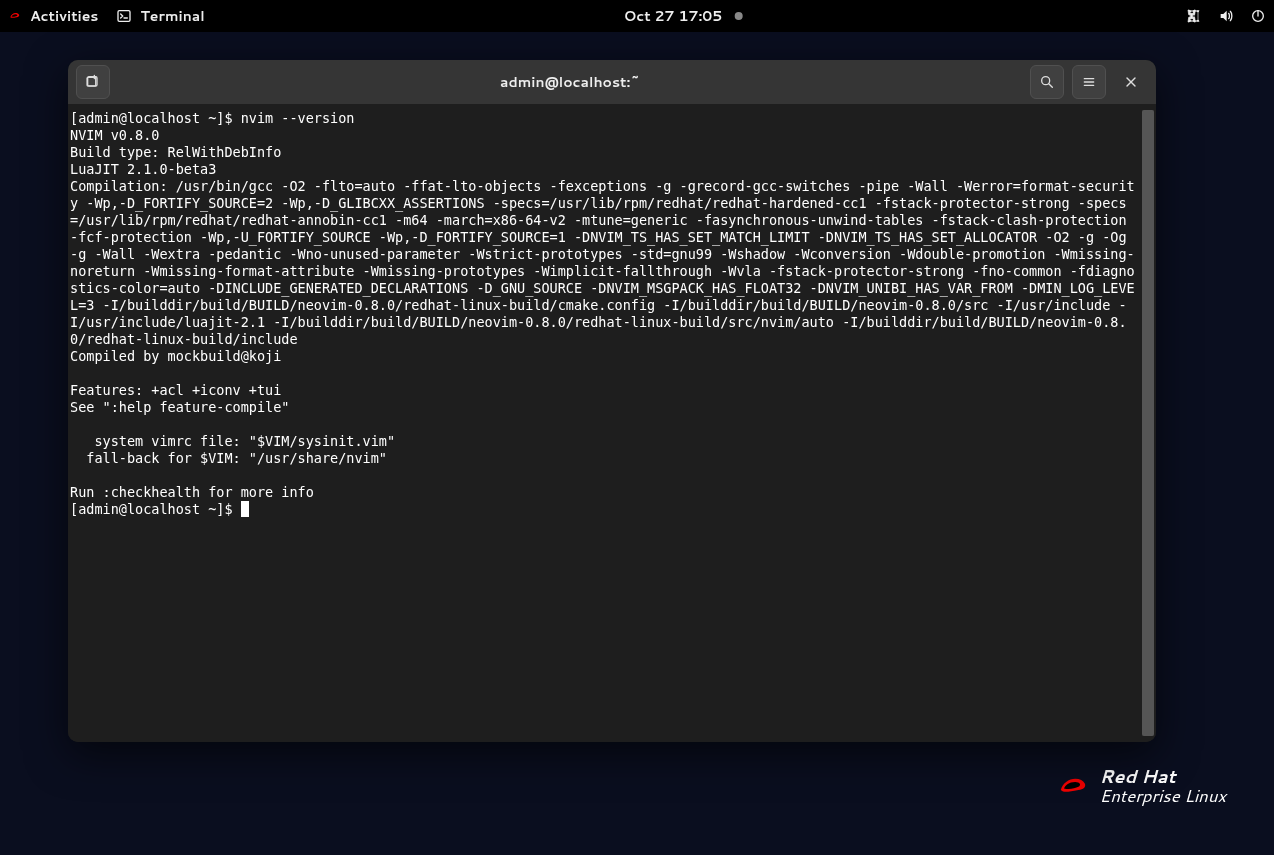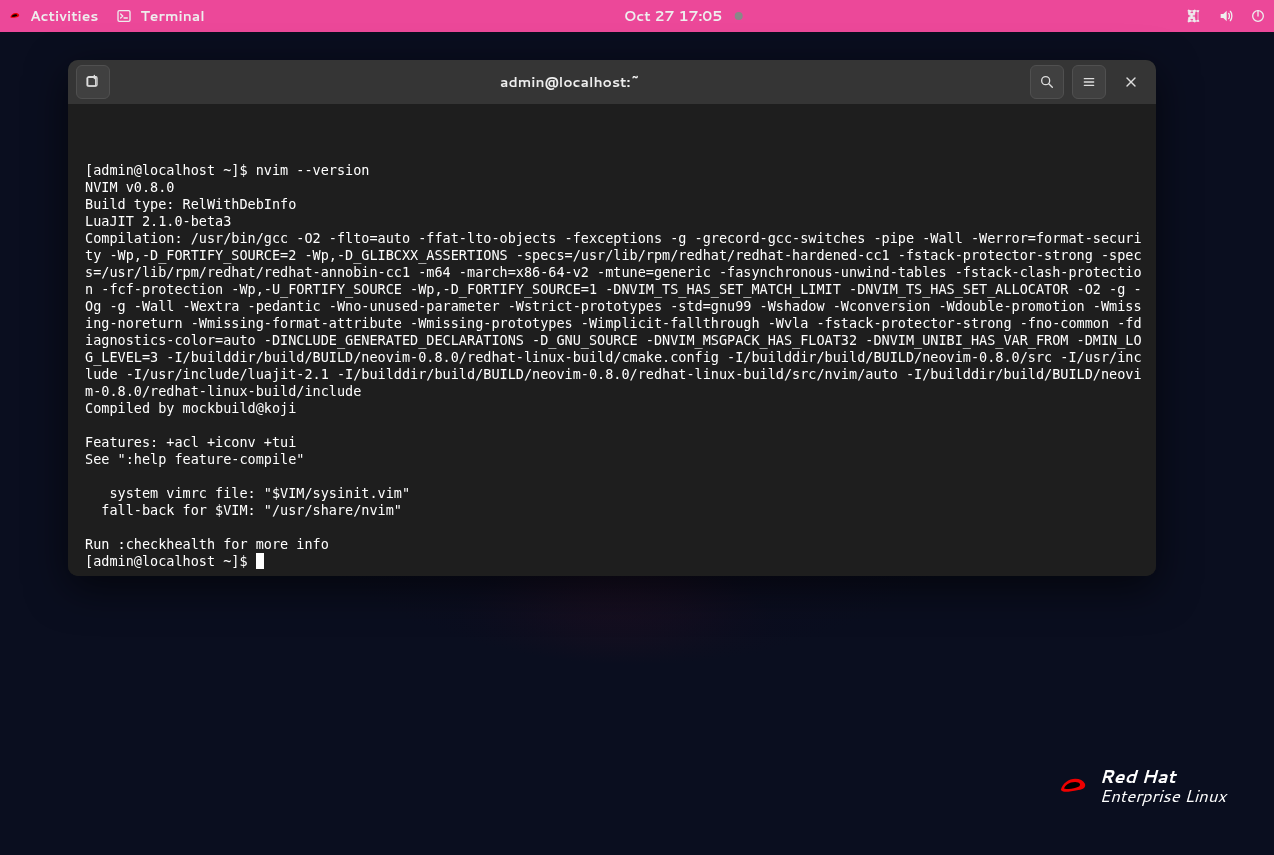--- a/index.html
+++ b/index.html
@@ -13,39 +13,39 @@
 }
 .desktop-bg {
   position: absolute; inset: 0;
   background: radial-gradient(ellipse 600px 400px at 50% 45%, rgba(200,40,40,0.25) 0%, rgba(30,20,60,0.3) 35%, #0a0e1f 70%),
               radial-gradient(ellipse 300px 200px at 48% 78%, rgba(200,30,30,0.35) 0%, transparent 60%),
               linear-gradient(180deg, #0d1130 0%, #0a0e1f 50%, #000 100%);
 }
 .topbar {
   position: relative; z-index: 5;
   height: 32px;
-  background: #ec4899;
+  background: #000000;
   display: flex; align-items: center;
   color: #eee;
   font-size: 14px;
   font-weight: 600;
   padding: 0 8px;
 }
 .tb-left { display: flex; align-items: center; gap: 18px; }
 .tb-item { display: flex; align-items: center; gap: 8px; }
 .rh-dot { width: 14px; height: 14px; }
 .tb-center { position: absolute; left: 50%; transform: translateX(-50%); display: flex; align-items: center; gap: 12px; margin-left: 46px; }
 .tb-status-dot { width: 8px; height: 8px; border-radius: 50%; background: #888; }
 .tb-right { margin-left: auto; display: flex; align-items: center; gap: 16px; }
 .tb-right svg { width: 16px; height: 16px; }
 
 .term-window {
   position: absolute;
   left: 68px; top: 60px;
-  width: 1088px; height: 516px;
+  width: 1088px; height: 682px;
   background: #1e1e1e;
   border-radius: 10px;
   box-shadow: 0 12px 40px rgba(0,0,0,0.6);
   display: flex; flex-direction: column;
   overflow: hidden;
   z-index: 10;
 }
 .titlebar {
   height: 44px;
   background: #353535;
@@ -66,24 +66,23 @@
 .tb-btn.close { background: transparent; border: none; }
 .window-title { flex: 1; text-align: center; color: #eee; font-size: 14px; font-weight: 600; }
 
 .term-body {
   flex: 1;
   background: #1e1e1e;
   color: #fff;
   font-family: "DejaVu Sans Mono", "Liberation Mono", monospace;
   font-size: 13.5px;
   line-height: 17px;
-  padding: 6px 2px 6px 17px;
+  padding: 6px 2px 6px 2px;
   position: relative;
   display: flex;
-  align-items: flex-end;
 }
 .term-content {
   flex: 1;
   white-space: pre-wrap;
   word-break: break-all;
   overflow: hidden;
 }
 .term-scrollbar {
   width: 12px;
   background: #2a2a2a;

